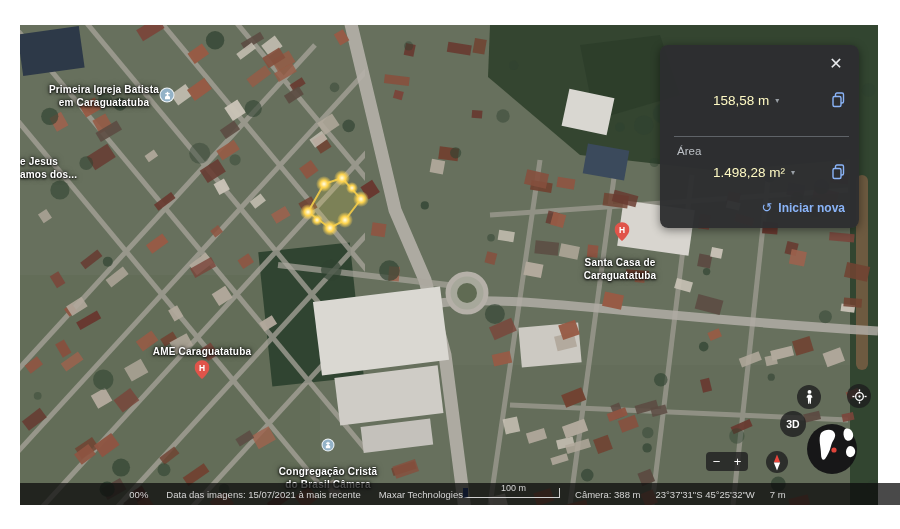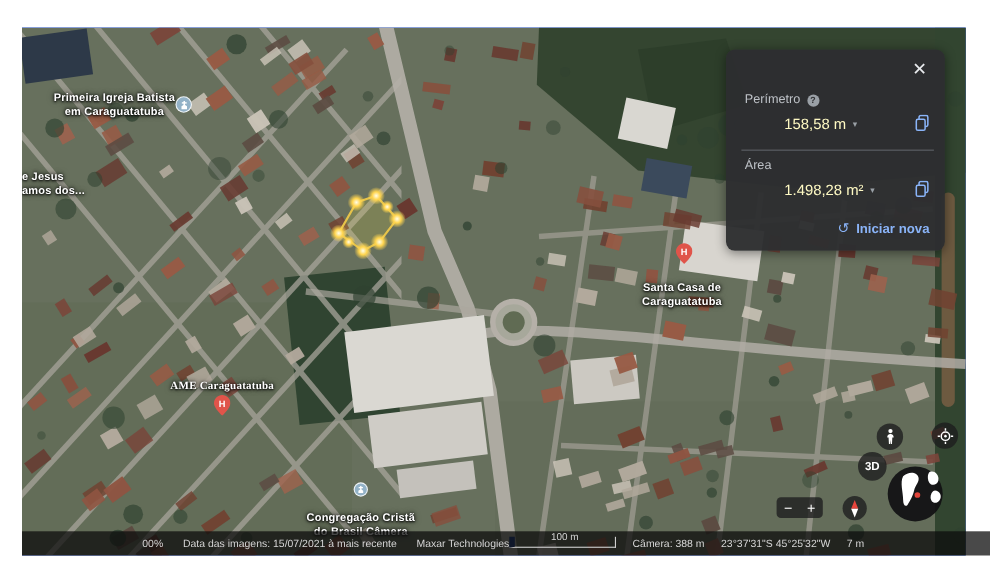--- a/index.html
+++ b/index.html
@@ -1,18 +1,18 @@
 <!DOCTYPE html>
 <html><head>
 <meta charset="utf-8">
 <style>
   html,body{margin:0;padding:0;background:#fff;}
   body{width:900px;height:529px;font-family:"Liberation Sans",sans-serif;-webkit-font-smoothing:antialiased;}
   .stage{position:relative;width:900px;height:529px;background:#fff;overflow:hidden;}
-  .map{position:absolute;left:20px;top:25px;width:858px;height:480px;overflow:hidden;background:#1d4ed8;}
+  .map{position:absolute;left:20px;top:25px;width:858px;height:480px;overflow:hidden;background:#0f766e;}
   .mapart{position:absolute;left:0;top:0;width:858px;height:480px;filter:blur(.4px) saturate(.92);}
 
   
   .maplabel{position:absolute;transform:translate(-50%,-50%);color:#fff;font-size:10px;font-weight:700;
     line-height:12.5px;text-align:center;white-space:nowrap;letter-spacing:.2px;z-index:3;
     text-shadow:0 0 3px rgba(0,0,0,.95),0 1px 2px rgba(0,0,0,.85),0 0 6px rgba(0,0,0,.6);}
   .maplabel.left{transform:translate(0,-50%);text-align:left;}
   .poi-pin{position:absolute;transform:translate(-50%,-100%);z-index:3;}
   .poi-dot{position:absolute;transform:translate(-50%,-50%);z-index:3;width:13px;height:13px;border-radius:50%;
     background:#93b2c7;border:1px solid rgba(255,255,255,.85);display:flex;align-items:center;justify-content:center;}
@@ -346,21 +346,21 @@
       <svg width="15" height="19" viewBox="0 0 16 20">
         <path d="M8 0 C3.6 0 0 3.6 0 8 c0 5 8 12 8 12 s8 -7 8 -12 C16 3.6 12.4 0 8 0 Z" fill="#e0544a"></path>
         <text x="8" y="11.5" text-anchor="middle" font-size="9" font-weight="bold" fill="#fff" font-family="Liberation Sans,sans-serif">H</text>
       </svg>
     </div>
     <div class="maplabel" style="left:600px;top:244px;">
       <div>Santa Casa de</div>
       <div>Caraguatatuba</div>
     </div>
 
-    <div class="maplabel" style="left:182px;top:327px;font-family:Liberation Serif, serif;">
+    <div class="maplabel" style="left:182px;top:327px;">
       <div>AME Caraguatatuba</div>
     </div>
     <div class="poi-pin" style="left:182px;top:358px;">
       <svg width="15" height="19" viewBox="0 0 16 20">
         <path d="M8 0 C3.6 0 0 3.6 0 8 c0 5 8 12 8 12 s8 -7 8 -12 C16 3.6 12.4 0 8 0 Z" fill="#e0544a"></path>
         <text x="8" y="11.5" text-anchor="middle" font-size="9" font-weight="bold" fill="#fff" font-family="Liberation Sans,sans-serif">H</text>
       </svg>
     </div>
 
     <div class="poi-dot" style="left:308px;top:420px;width:11px;height:11px;">
@@ -394,24 +394,20 @@
         <circle cx="62" cy="23" r="6" fill="url(#vglow)"></circle>
           <circle cx="27" cy="55" r="6" fill="url(#vglow)"></circle>
       </g>
     </svg>
   </div>
 
   <div class="panel">
     <button class="close">✕</button>
 
     <div class="sec" style="top:40px;">
-      <div class="lbl">
-        <span>Perímetro</span>
-        <span class="help">?</span>
-      </div>
       <div class="valrow">
         <span class="val">158,58 m</span>
         <span class="caret">▾</span>
         <button class="copybtn">
           <svg width="15" height="16" viewBox="0 0 15 16">
             <rect x="4.5" y="1" width="8" height="10" rx="1.5" fill="none" stroke="#8ab4f8" stroke-width="1.4"></rect>
             <rect x="2" y="4.5" width="8" height="10" rx="1.5" fill="#2d2e30" stroke="#8ab4f8" stroke-width="1.4"></rect>
           </svg>
         </button>
       </div>

